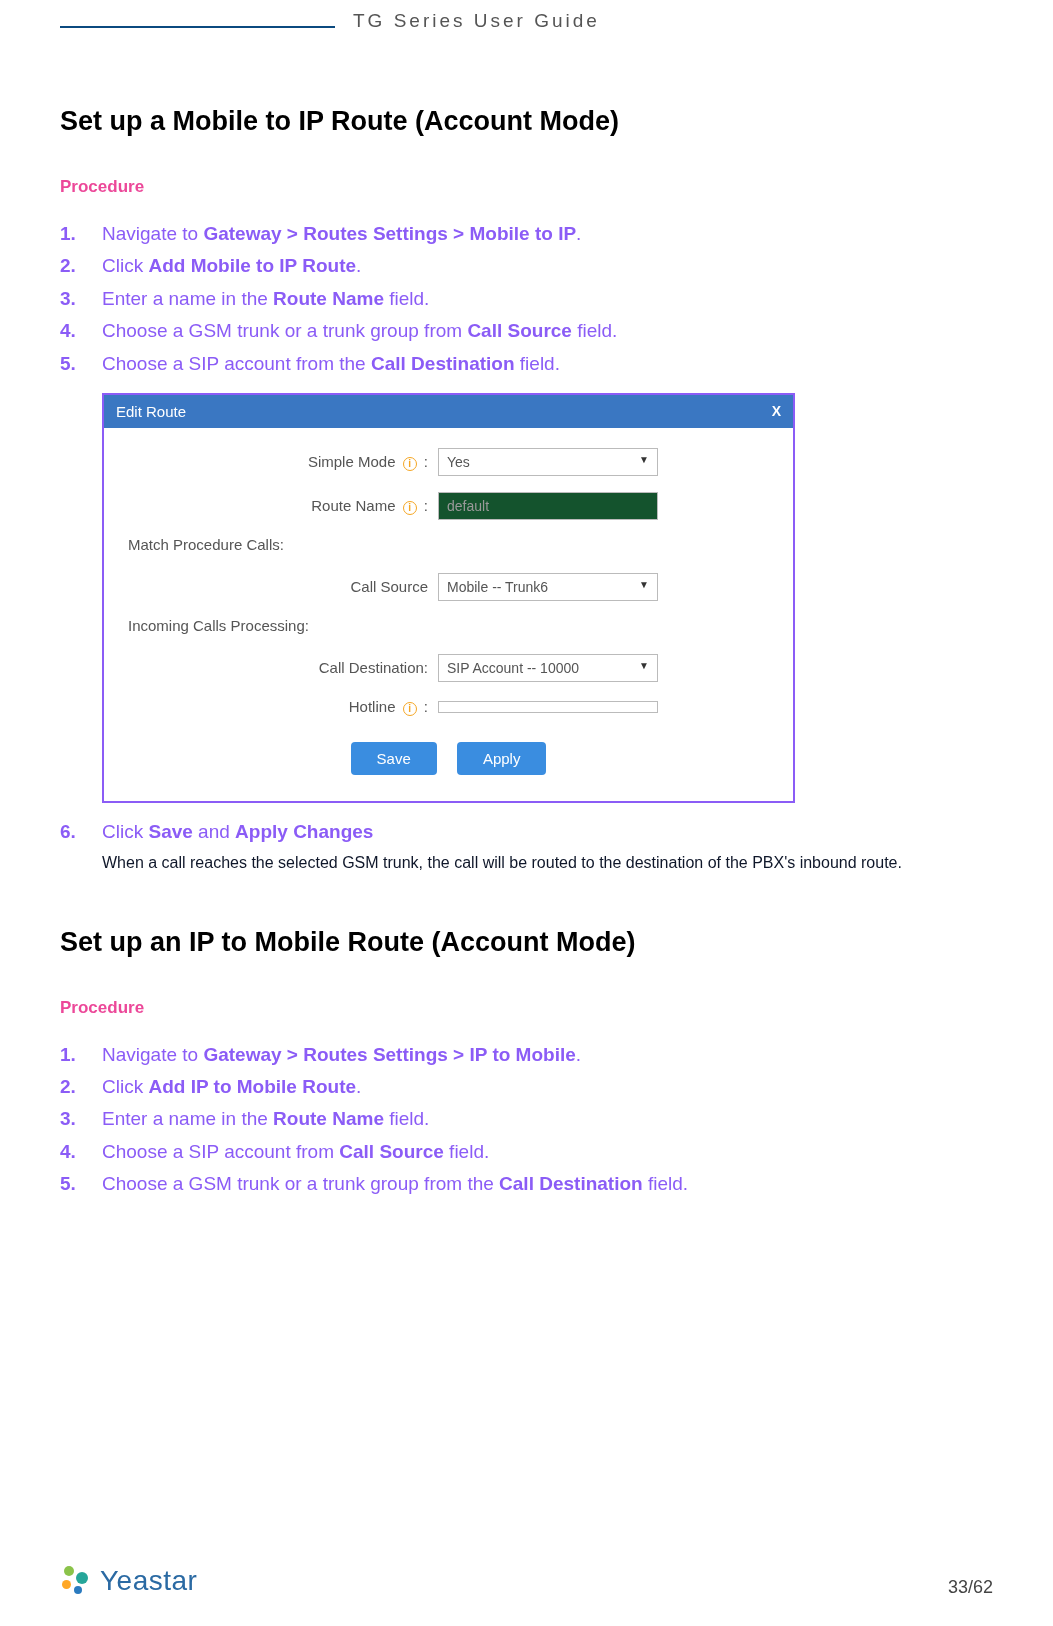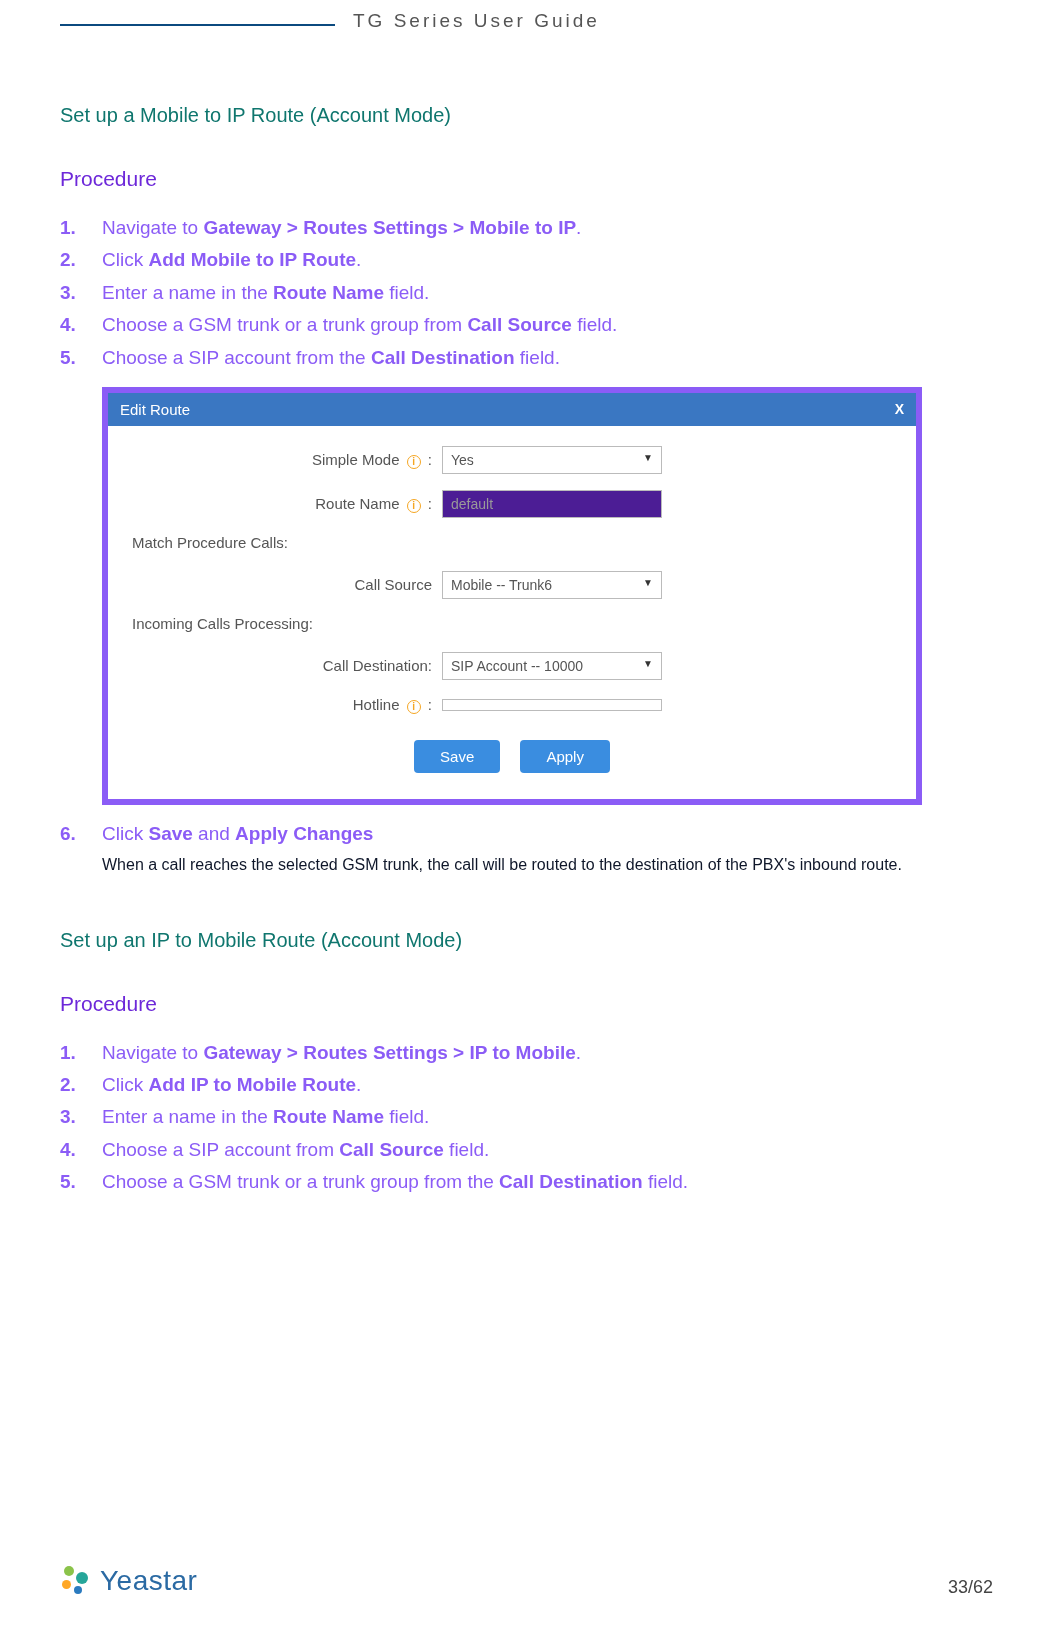--- a/index.html
+++ b/index.html
@@ -8,34 +8,34 @@
     background: #fff;
     width: 1053px;
     margin: 0 auto;
     position: relative;
     min-height: 1626px;
   }
   .page {
     padding: 0 60px 0 60px;
   }
   h2.section {
-    color: #0f766e;
-    font-size: 20px;
-    font-weight: normal;
+    color: #000000;
+    font-size: 27px;
+    font-weight: bold;
     margin-top: 70px;
     margin-bottom: 40px;
   }
   h2.section.second {
     margin-top: 50px;
   }
   .procedure-label {
-    font-weight: normal;
-    font-size: 21px;
+    font-weight: bold;
+    font-size: 17px;
     margin-bottom: 22px;
-    color: #6d28d9;
+    color: #ec4899;
   }
   ol.steps {
     list-style: none;
     counter-reset: step;
     padding-left: 0;
   }
   ol.steps > li {
     counter-increment: step;
     font-size: 19px;
     color: #8b5cf6;
@@ -53,23 +53,23 @@
   .b { font-weight: bold; }
   .step-note {
     font-size: 16px;
     color: #0f172a;
     line-height: 1.7;
     padding-left: 42px;
     text-align: justify;
   }
   
   .dialog {
-    border: 6px solid #8b5cf6;
+    border: 2px solid #8b5cf6;
     margin: 14px 0 14px 42px;
-    width: 820px;
+    width: 693px;
     background: #fff;
     font-size: 15px;
     color: #555;
   }
   .dialog-header {
     background: #3a77c2;
     color: #fff;
     padding: 8px 12px;
     display: flex;
     justify-content: space-between;
@@ -117,21 +117,21 @@
   .form-select {
     display: flex;
     justify-content: space-between;
     align-items: flex-start;
   }
   .caret {
     font-size: 10px;
     color: #333;
   }
   .form-input-disabled {
-    background: #4c1d95;
+    background: #14532d;
     color: #999;
   }
   .section-label {
     color: #555;
     font-size: 15px;
     margin: 14px 0 20px 0;
   }
   .dialog-footer {
     text-align: center;
     padding: 10px 0 20px 0;
@@ -190,21 +190,21 @@
   }
   .top-header {
     padding-top:10px;
   }
   .top-line-row {
     display:flex;
     align-items:flex-end;
     gap:18px;
   }
   .top-line-left { width:275px; border-top:2px solid #0b4a7f; margin-bottom:8px;}
-  .top-line-right-wrap { flex:1; display:flex; flex-direction:row; align-items:flex-start;}
+  .top-line-right-wrap { flex:1; display:flex; flex-direction:column; align-items:flex-start;}
   .top-title-text { color:#555; font-size:19px; letter-spacing:3px; text-align:right; margin-bottom:2px;}
   .top-line-right { border-top:2px solid #0b4a7f; }
 </style>
 </head>
 <body>
 
 <div class="page">
 
   <div class="top-header">
     <div class="top-line-row">

